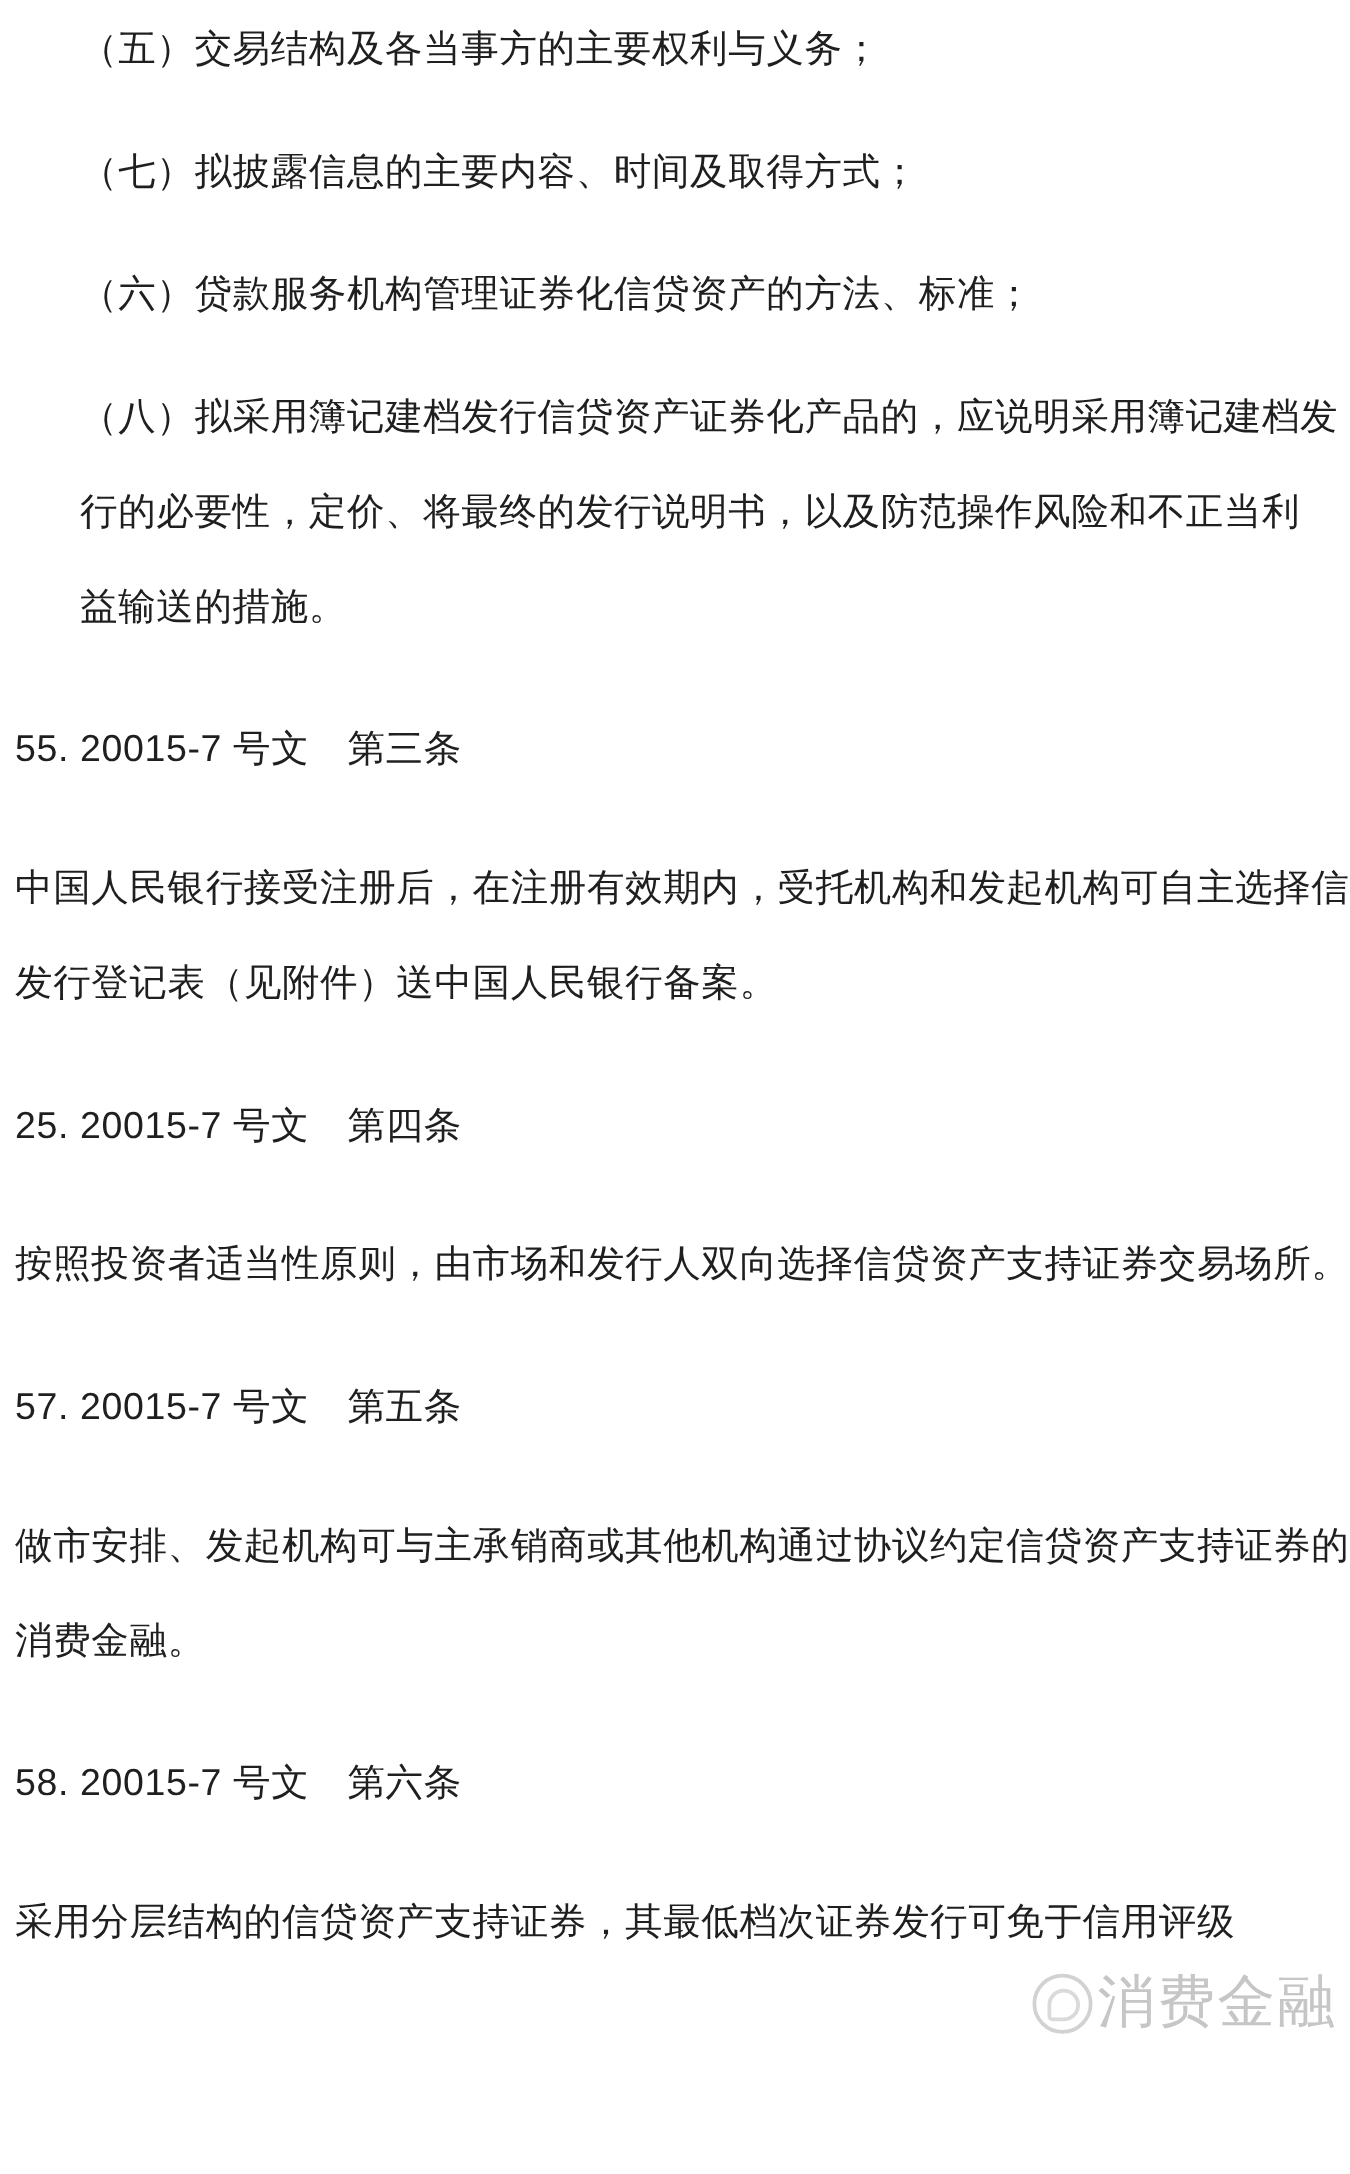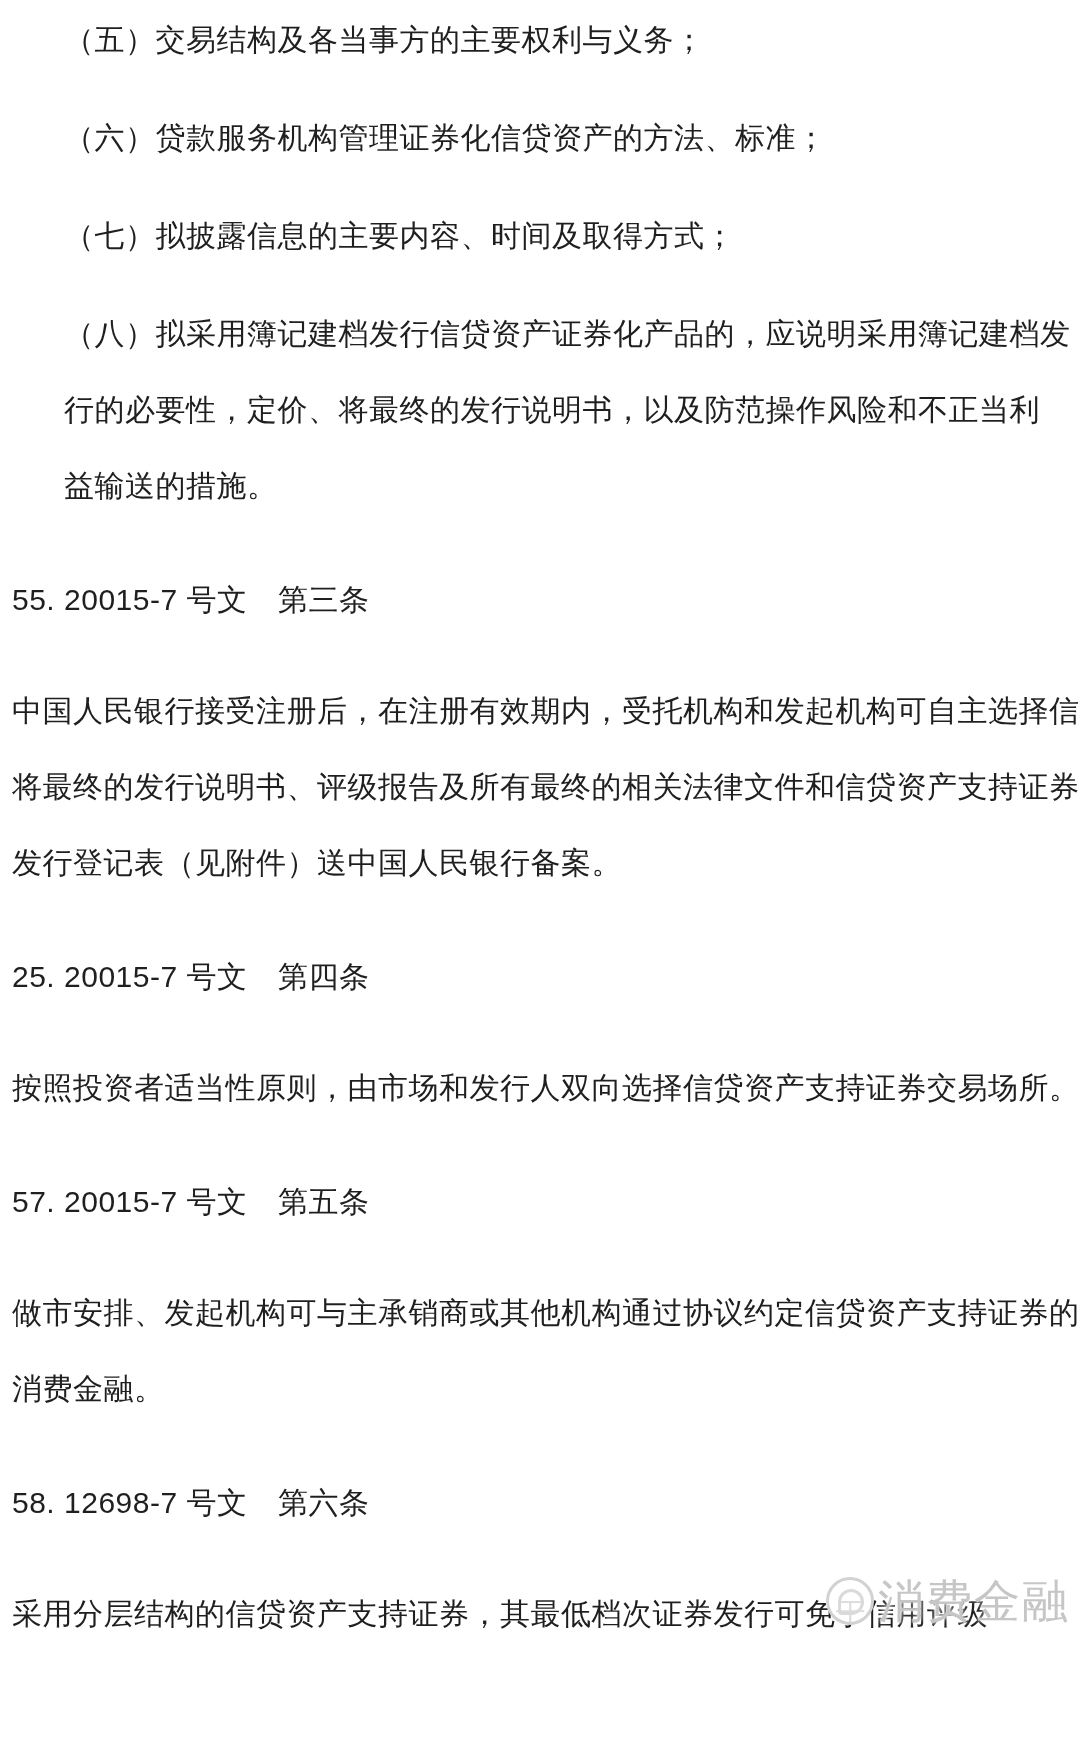--- a/index.html
+++ b/index.html
@@ -40,21 +40,21 @@
     margin-bottom: 38px;
   }
   .para:last-child {
     margin-bottom: 0;
   }
   .watermark {
     position: absolute;
     top: 1575px;
     left: 826px;
     display: flex;
-    align-items: center;
+    align-items: flex-end;
     z-index: 5;
   }
   .wm-logo {
     width: 42px;
     height: 42px;
     border: 3px solid #d2d2d2;
     border-radius: 50%;
     background: rgba(255,255,255,0.85);
     position: relative;
     flex: 0 0 auto;
@@ -84,59 +84,58 @@
 <body>
 
 <div class="page">
   <div class="content">
 
     <div class="list-item">
       <div class="line">（五）交易结构及各当事方的主要权利与义务；</div>
     </div>
 
     <div class="list-item">
-      <div class="line">（六）贷款服务机构管理证券化信贷资产的方法、标准；</div>
+      <div class="line">（七）拟披露信息的主要内容、时间及取得方式；</div>
     </div>
 
     <div class="list-item">
-      <div class="line">（七）拟披露信息的主要内容、时间及取得方式；</div>
+      <div class="line">（六）贷款服务机构管理证券化信贷资产的方法、标准；</div>
     </div>
 
     <div class="list-item multiline">
       <div class="line">（八）拟采用簿记建档发行信贷资产证券化产品的，应说明采用簿记建档发</div>
       <div class="line">行的必要性，定价、将最终的发行说明书，以及防范操作风险和不正当利</div>
       <div class="line">益输送的措施。</div>
     </div>
 
     <div class="heading">
       <div class="line">55. 20015-7 号文　第三条</div>
     </div>
     <div class="para">
       <div class="line">中国人民银行接受注册后，在注册有效期内，受托机构和发起机构可自主选择信</div>
-      <div class="line">将最终的发行说明书、评级报告及所有最终的相关法律文件和信贷资产支持证券</div>
       <div class="line">发行登记表（见附件）送中国人民银行备案。</div>
     </div>
 
     <div class="heading">
       <div class="line">25. 20015-7 号文　第四条</div>
     </div>
     <div class="para">
       <div class="line">按照投资者适当性原则，由市场和发行人双向选择信贷资产支持证券交易场所。</div>
     </div>
 
     <div class="heading">
       <div class="line">57. 20015-7 号文　第五条</div>
     </div>
     <div class="para">
       <div class="line">做市安排、发起机构可与主承销商或其他机构通过协议约定信贷资产支持证券的</div>
       <div class="line">消费金融。</div>
     </div>
 
     <div class="heading">
-      <div class="line">58. 12698-7 号文　第六条</div>
+      <div class="line">58. 20015-7 号文　第六条</div>
     </div>
     <div class="para">
       <div class="line">采用分层结构的信贷资产支持证券，其最低档次证券发行可免于信用评级</div>
     </div>
 
   </div>
 
   <div class="watermark">
     <div class="wm-logo"></div>
     <div class="wm-text">消费金融</div>

